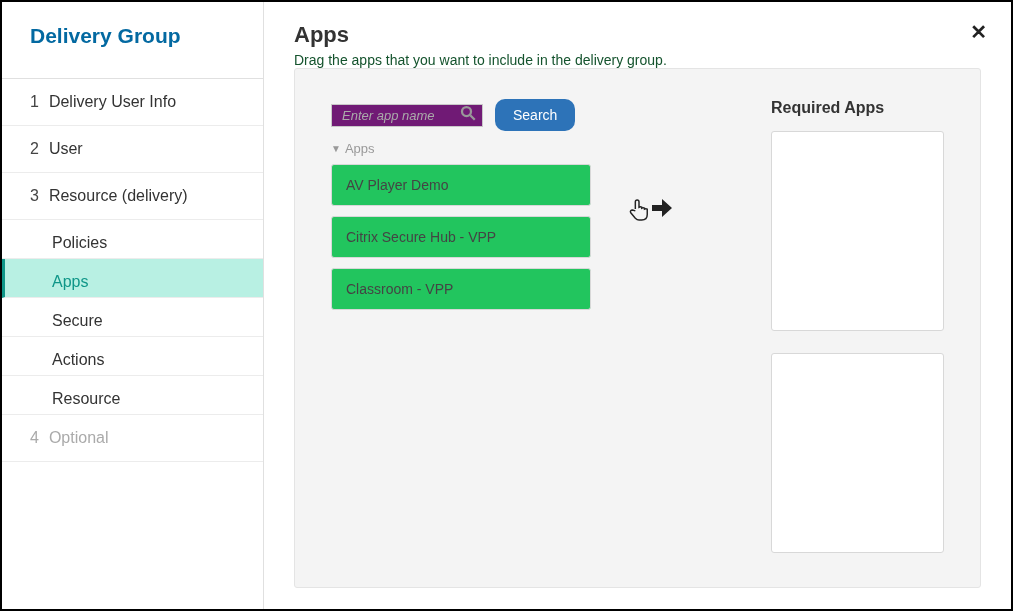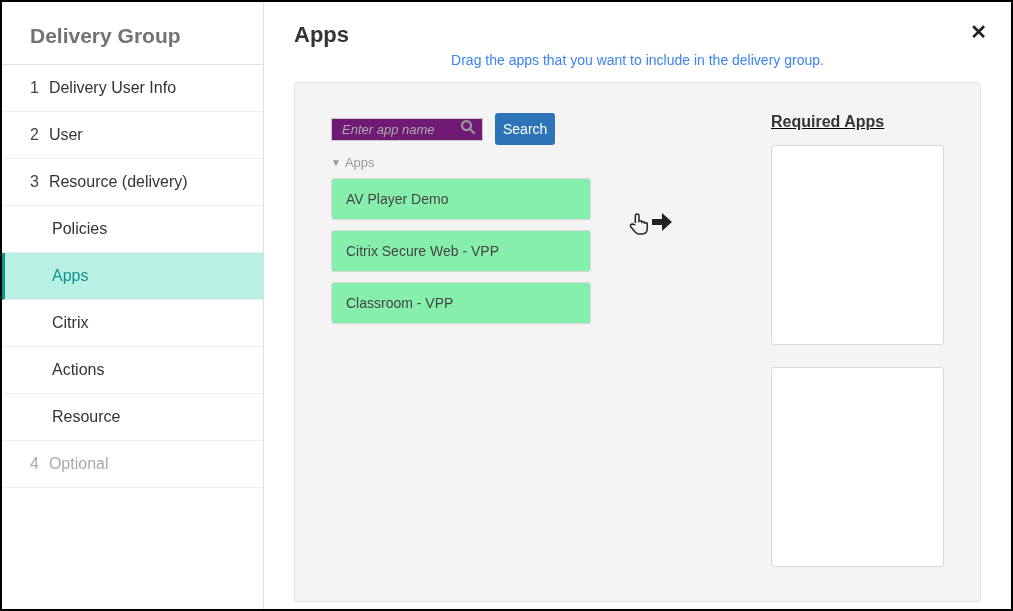--- a/index.html
+++ b/index.html
@@ -17,39 +17,39 @@
       height: 100%;
     }
     .sidebar {
       width: 262px;
       border-right: 1px solid #e0e0e0;
       background: #fff;
     }
     .sidebar-title {
       font-size: 21px;
       font-weight: 700;
-      color: #737373;
-      padding: 22px 16px 16px 28px;
+      color: #0369a1;
+      padding: 22px 16px 30px 28px;
       border-bottom: 1px solid #e0e0e0;
     }
     .nav-item {
       padding: 14px 16px 14px 28px;
       font-size: 16px;
       color: #333;
       border-bottom: 1px solid #ececec;
       cursor: pointer;
       display: flex;
       align-items: center;
       gap: 10px;
     }
     .nav-item .num {
       color: #444;
     }
     .nav-subitem {
-      padding: 14px 16px 14px 50px;
+      padding: 14px 16px 6px 50px;
       font-size: 16px;
       color: #333;
       border-bottom: 1px solid #ececec;
       cursor: pointer;
     }
     .nav-subitem.active {
       background: #b8f0e3;
       color: #0f9688;
       border-left: 3px solid #0f9688;
       padding-left: 47px;
@@ -78,23 +78,22 @@
       border: none;
     }
     .page-title {
       font-size: 22px;
       font-weight: 700;
       color: #333;
       margin-bottom: 4px;
     }
     .page-subtitle {
       font-size: 14px;
-      color: #3b82f6;
-      margin-bottom: 14px;
-      text-align: center;
+      color: #14532d;
+      margin-bottom: 0;
     }
     .content-panel {
       background: #f4f4f4;
       border: 1px solid #e4e4e4;
       border-radius: 3px;
       padding: 30px 36px;
       height: 520px;
       display: flex;
       gap: 30px;
     }
@@ -129,51 +128,50 @@
       position: absolute;
       right: 6px;
       top: 50%;
       transform: translateY(-50%);
       color: #999;
     }
     .search-btn {
       background: #2d73b8;
       color: #fff;
       border: none;
-      border-radius: 3px;
-      padding: 8px 8px;
+      border-radius: 10px;
+      padding: 8px 18px;
       font-size: 14px;
       cursor: pointer;
     }
     .apps-header {
       font-size: 13px;
       color: #999;
       margin: 6px 0 8px 0;
       display: flex;
       align-items: center;
       gap: 4px;
     }
     .apps-caret {
       font-size: 10px;
       color: #999;
     }
     .app-item {
-      background: #86efac;
+      background: #22c55e;
       border: 1px solid #d8d8d8;
       border-radius: 3px;
       padding: 12px 14px;
       margin-bottom: 10px;
       font-size: 14px;
       color: #444;
       cursor: grab;
     }
     .right-col {
       flex: 1;
       padding-left: 60px;
-      text-decoration: underline;
     }
     .section-title {
       font-size: 16px;
       font-weight: 700;
       color: #333;
       margin-bottom: 14px;
     }
     .drop-zone {
       background: #fff;
       border: 1px solid #d8d8d8;
@@ -209,21 +207,21 @@
       <span>Resource (delivery)</span>
     </div>
 
     <div class="nav-subitem">
       <span>Policies</span>
     </div>
     <div class="nav-subitem active">
       <span>Apps</span>
     </div>
     <div class="nav-subitem">
-      <span>Citrix</span>
+      <span>Secure</span>
     </div>
     <div class="nav-subitem">
       <span>Actions</span>
     </div>
     <div class="nav-subitem">
       <span>Resource</span>
     </div>
 
     <div class="nav-item disabled">
       <span class="num">4</span>
@@ -253,21 +251,21 @@
           </div>
           <button class="search-btn">Search</button>
         </div>
 
         <div class="apps-header">
           <span class="apps-caret">▼</span>
           <span>Apps</span>
         </div>
 
         <div class="app-item">AV Player Demo</div>
-        <div class="app-item">Citrix Secure Web - VPP</div>
+        <div class="app-item">Citrix Secure Hub - VPP</div>
         <div class="app-item">Classroom - VPP</div>
       </div>
 
       <div class="middle-indicator">
         <span>
           <svg width="22" height="26" viewBox="0 0 24 28" fill="none" stroke="#222" stroke-width="1.6">
             <path d="M8 13 V5 a2 2 0 0 1 4 0 V11 a2 1 0 0 1 3 0 V12 a2 1 0 0 1 3 0 V13 a2 1 0 0 1 3 0 V19 c0 4 -2 6 -6 6 h-3 c-2 0 -3 -1 -4 -2 l-5 -6 c-1 -1.2 0 -3 2 -3 L8 15"></path>
           </svg>
         </span>
         <span>

